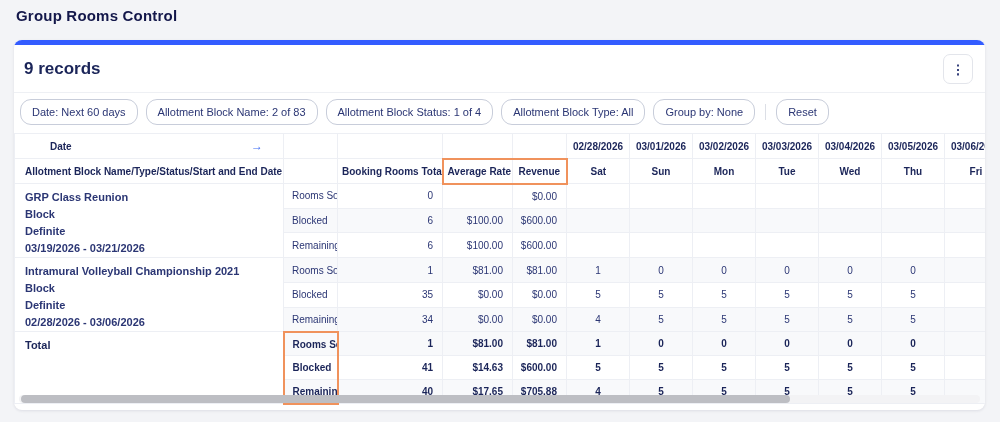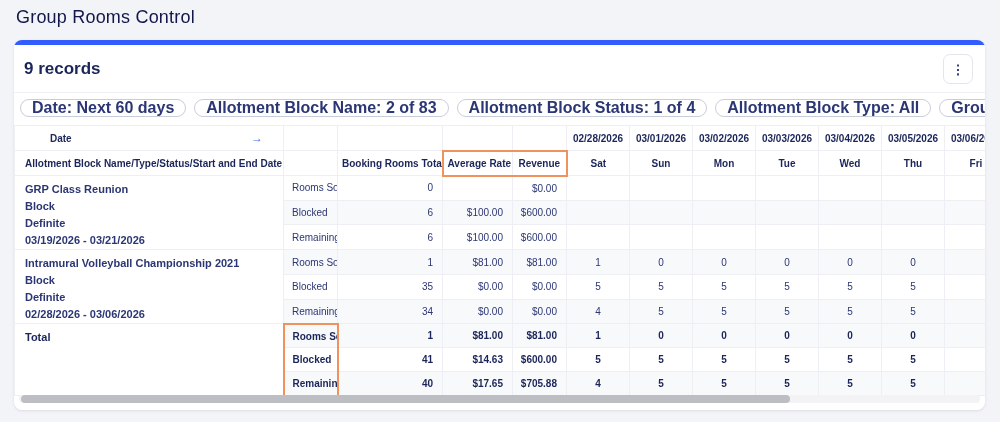--- a/index.html
+++ b/index.html
@@ -1,28 +1,28 @@
 <!DOCTYPE html>
 <html><head>
 <meta charset="utf-8">
 <style>
   * { box-sizing: border-box; margin: 0; padding: 0; }
   html,body { width:1000px; height:422px; background:#F3F4F7; font-family:"Liberation Sans", sans-serif; overflow:hidden; position:relative; }
 
-  .page-title { position:absolute; left:16px; top:7px; font-size:18px; font-weight:normal; color:#13174A; letter-spacing:.2px; }
+  .page-title { position:absolute; left:16px; top:7px; font-size:15px; font-weight:bold; color:#13174A; letter-spacing:.2px; }
 
   .card { position:absolute; left:14px; top:40px; width:971px; height:370px; background:#fff; border-radius:8px; box-shadow:0 1px 3px rgba(25,30,70,.10); overflow:hidden; }
   .card-top-bar { height:5px; background:#335CFF; border-radius:8px 8px 0 0; }
 
   .records-row { display:flex; align-items:center; justify-content:space-between; padding:9px 12px 8px 10px; }
   .records-label { font-size:17px; font-weight:bold; color:#1B2559; }
   .kebab-button { width:30px; height:30px; border:1px solid #E3E5EB; border-radius:7px; background:#fff; display:flex; align-items:center; justify-content:center; color:#2B3674; font-size:13px; font-weight:bold; cursor:pointer; line-height:1; }
 
   .chips-row { display:flex; align-items:center; gap:8px; padding:6px 10px 8px 6px; border-top:1px solid #EEF0F4; }
-  .chip { display:inline-flex; align-items:center; height:18px; padding:0 11px; border:1px solid #C8CDDA; border-radius:11px; font-size:16px; font-weight:bold; color:#2B3674; background:#fff; white-space:nowrap; cursor:pointer; }
+  .chip { display:inline-flex; align-items:center; height:26px; padding:0 11px; border:1px solid #C8CDDA; border-radius:11px; font-size:11px; font-weight:normal; color:#2B3674; background:#fff; white-space:nowrap; cursor:pointer; }
   .chip-divider { width:1px; height:16px; background:#DCDFE6; margin:0 2px; }
 
   .table-wrap { width:971px; overflow:hidden; }
   table { border-collapse:collapse; table-layout:fixed; width:993px; }
   th, td { border:1px solid #EDEFF4; font-size:10px; color:#2B3674; height:24px; padding:0 4px; overflow:hidden; white-space:nowrap; background:#fff; }
   thead th { height:25px; font-weight:bold; color:#1B2559; background:#fff; }
   .h-name { text-align:left; padding:0 6px 0 10px; }
   .h-flex { display:flex; align-items:center; justify-content:space-between; padding-right:14px;margin-left:25px; }
   .h-flex2 { display:flex; gap:5px; }
   .sort-arrow { color:#3D6BF4; font-size:12px; font-weight:normal; flex:0 0 auto; }

